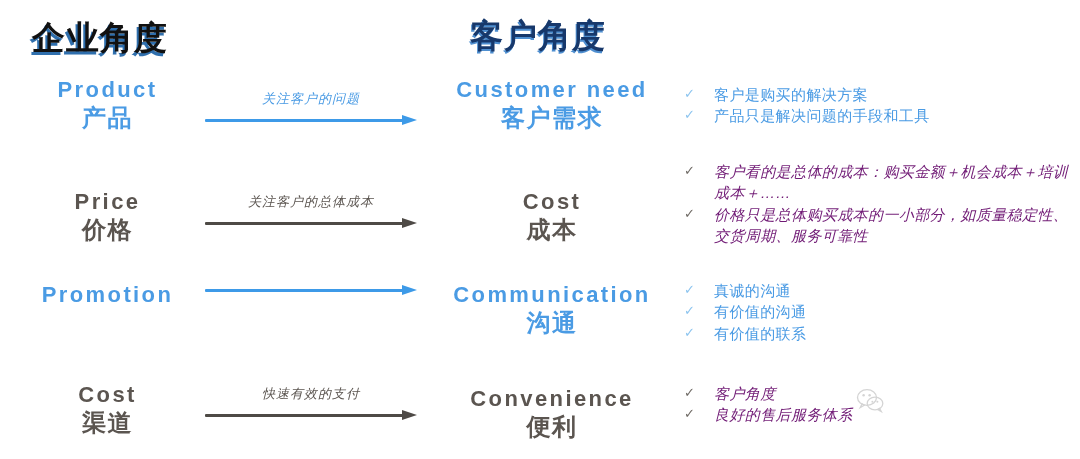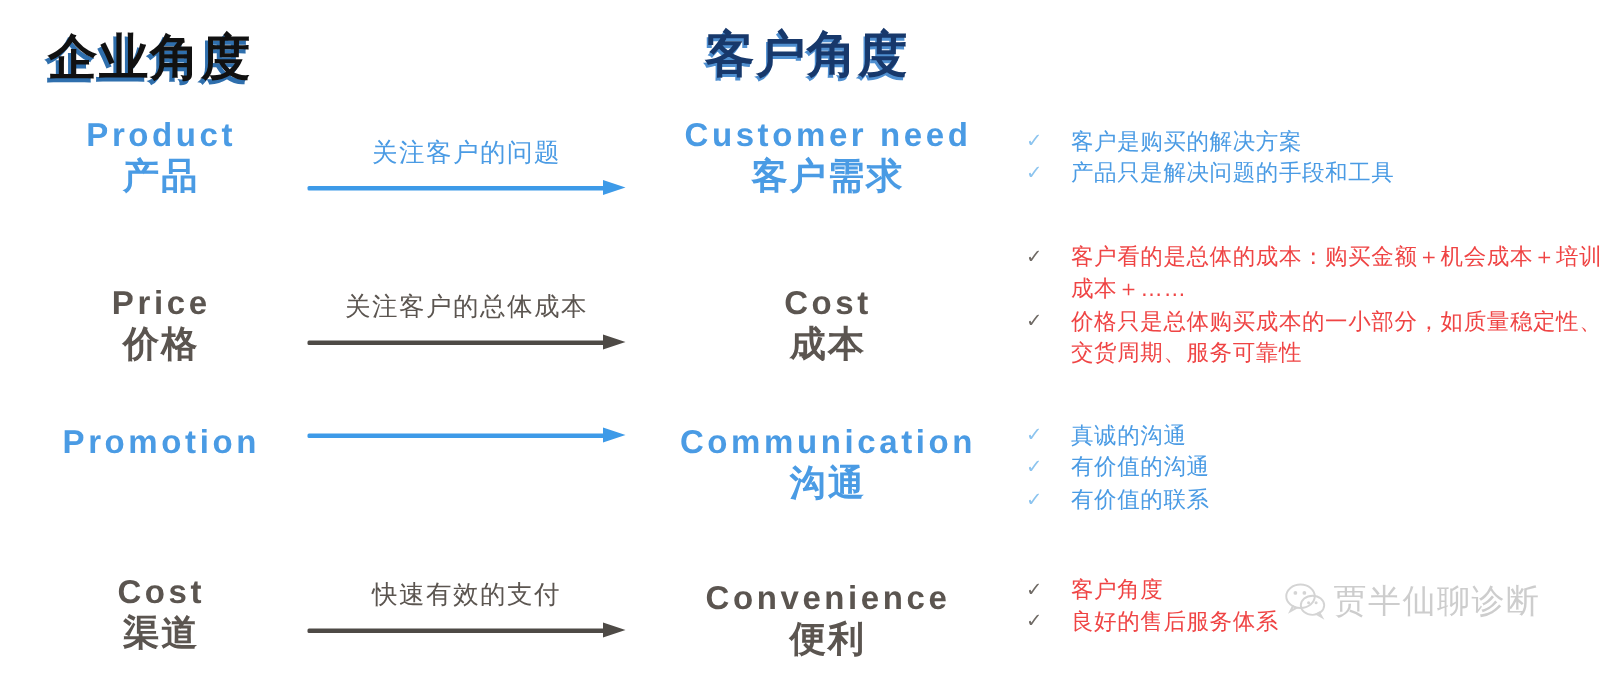--- a/index.html
+++ b/index.html
@@ -80,24 +80,25 @@
   .gray   { color: #5b5550; }
 
   
   .arrow-wrap {
     position: absolute;
     left: 200px;
     width: 222px;
     text-align: center;
   }
   .arrow-text {
-    font-size: 17px;
+    font-size: 13px;
     letter-spacing: 1px;
     white-space: nowrap;
     margin-bottom: 7px;
+    font-style: italic;
   }
   .arrow-line {
     position: relative;
     height: 12px;
     width: 212px;
     margin: 0 auto;
   }
   .arrow-line .shaft {
     position: absolute;
     left: 0;
@@ -139,21 +140,21 @@
     flex: 0 0 30px;
     font-size: 13px;
     line-height: 1.55;
   }
   .bullet .btxt {
     flex: 1 1 auto;
   }
   .b-blue .tick { color: #8cc4ef; }
   .b-blue .btxt { color: #4a9be4; }
   .b-gray .tick { color: #6f6a65; }
-  .b-gray .btxt { color: #ef4444; }
+  .b-gray .btxt { color: #701a75; font-style: italic; }
 
   
   #watermark {
     position: absolute;
     left: 855px;
     top: 386px;
     display: flex;
     align-items: center;
     opacity: 0.42;
     pointer-events: none;
@@ -298,14 +299,13 @@
       <ellipse cx="12" cy="11.5" rx="9.5" ry="7.8" fill="none" stroke="#9a9a9a" stroke-width="1.3"></ellipse>
       <path d="M7 18 L5.2 21.6 L9.2 19.3 Z" fill="none" stroke="#9a9a9a" stroke-width="1.3"></path>
       <circle cx="8.6" cy="9.3" r="1.25" fill="#9a9a9a"></circle>
       <circle cx="14.6" cy="9.3" r="1.25" fill="#9a9a9a"></circle>
       <ellipse cx="20" cy="17.5" rx="7.8" ry="6.4" fill="none" stroke="#9a9a9a" stroke-width="1.3"></ellipse>
       <path d="M24.5 22.4 L26.2 25.4 L22.7 23.4 Z" fill="none" stroke="#9a9a9a" stroke-width="1.3"></path>
       <circle cx="17.4" cy="15.8" r="1" fill="#9a9a9a"></circle>
       <circle cx="22.4" cy="15.8" r="1" fill="#9a9a9a"></circle>
     </svg>
   </span>
-  <span class="wm-text">贾半仙聊诊断</span>
 </div>
 
 </body></html>

